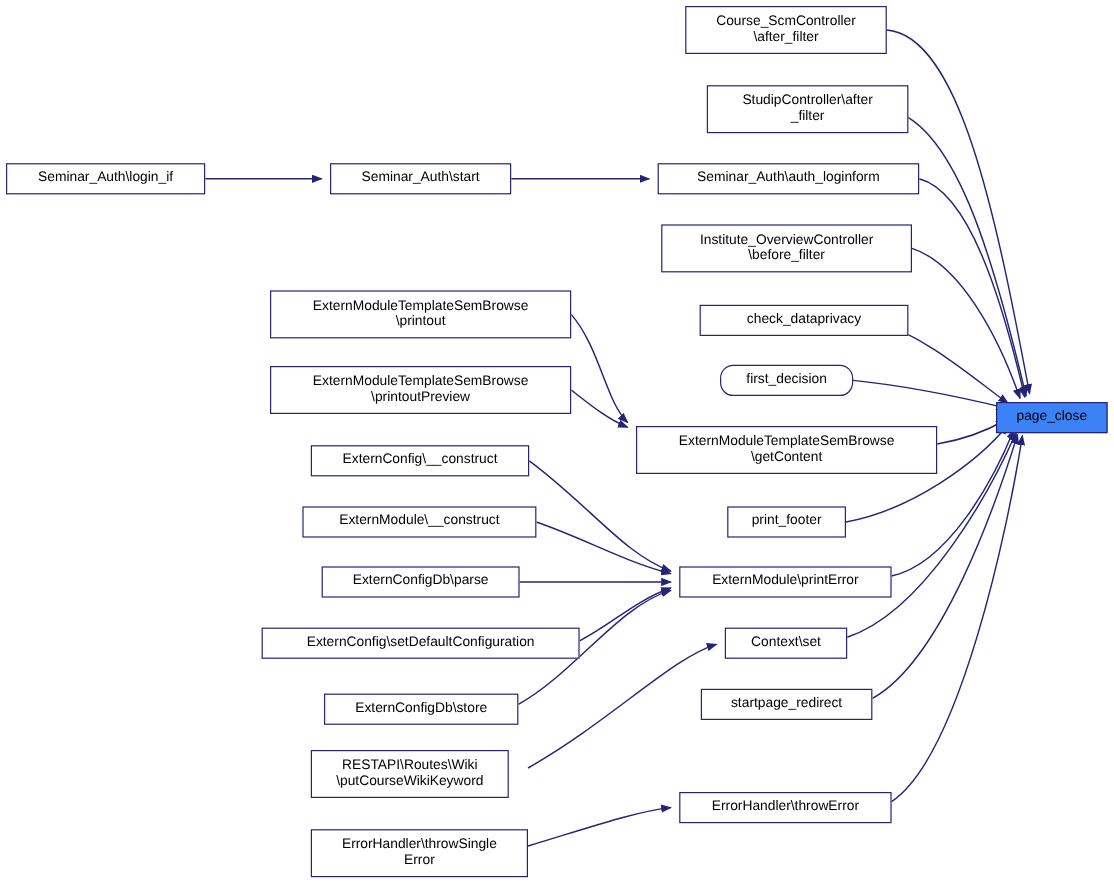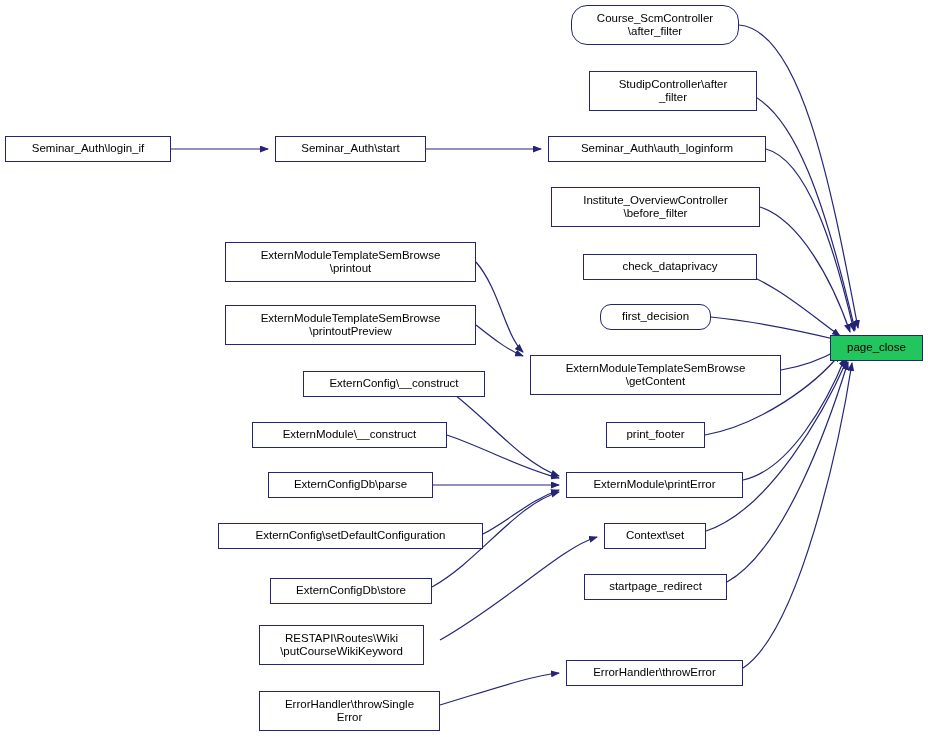--- a/index.html
+++ b/index.html
@@ -32,21 +32,21 @@
     font-size: 11.5px;
     line-height: 13.5px;
     display: flex;
     align-items: center;
     justify-content: center;
     text-align: center;
     white-space: pre-line;
     z-index: 2;
   }
   .node.highlight {
-    background: #22c55e;
+    background: #3b82f6;
   }
 </style>
 </head>
 <body>
 
 <div id="canvas">
   <svg id="edges" xmlns="http://www.w3.org/2000/svg">
     <defs>
       <marker id="arrow" markerWidth="9" markerHeight="7" refX="8" refY="3.5" orient="auto" markerUnits="userSpaceOnUse">
         <path d="M0,0 L9,3.5 L0,7 z" fill="#242477"></path>
@@ -72,39 +72,39 @@
         <path d="M432,587 C480,560 515,505 559,492" fill="none" stroke="#242477" stroke-width="1.2" marker-end="url(#arrow)"></path>
         <path d="M743,480 C790,470 828,400 845,358" fill="none" stroke="#242477" stroke-width="1.2" marker-end="url(#arrow)"></path>
         <path d="M706,531 C770,510 825,410 847,360" fill="none" stroke="#242477" stroke-width="1.2" marker-end="url(#arrow)"></path>
         <path d="M440,640 C510,600 560,548 597,537" fill="none" stroke="#242477" stroke-width="1.2" marker-end="url(#arrow)"></path>
         <path d="M727,582 C785,550 830,420 848,362" fill="none" stroke="#242477" stroke-width="1.2" marker-end="url(#arrow)"></path>
         <path d="M440,705 C490,690 530,676 559,673" fill="none" stroke="#242477" stroke-width="1.2" marker-end="url(#arrow)"></path>
         <path d="M743,668 C800,630 840,440 852,363" fill="none" stroke="#242477" stroke-width="1.2" marker-end="url(#arrow)"></path>
       </g>
   </svg>
   <div id="nodes">
-      <div class="node" style="left: 571px; top: 5px; width: 168px; height: 40px; border-radius: 16px;">Course_ScmController
+      <div class="node" style="left: 571px; top: 5px; width: 168px; height: 40px;">Course_ScmController
 \after_filter</div>
       <div class="node" style="left: 589px; top: 71px; width: 168px; height: 40px;">StudipController\after
 _filter</div>
       <div class="node" style="left: 5px; top: 136px; width: 166px; height: 26px;">Seminar_Auth\login_if</div>
       <div class="node" style="left: 275px; top: 136px; width: 151px; height: 26px;">Seminar_Auth\start</div>
       <div class="node" style="left: 548px; top: 136px; width: 218px; height: 26px;">Seminar_Auth\auth_loginform</div>
       <div class="node" style="left: 551px; top: 187px; width: 209px; height: 40px;">Institute_OverviewController
 \before_filter</div>
       <div class="node" style="left: 225px; top: 242px; width: 251px; height: 40px;">ExternModuleTemplateSemBrowse
 \printout</div>
       <div class="node" style="left: 583px; top: 254px; width: 174px; height: 26px;">check_dataprivacy</div>
       <div class="node" style="left: 225px; top: 305px; width: 251px; height: 40px;">ExternModuleTemplateSemBrowse
 \printoutPreview</div>
       <div class="node" style="left: 600px; top: 304px; width: 111px; height: 26px; border-radius: 11px;">first_decision</div>
       <div class="node highlight" style="left: 830px; top: 335px; width: 93px; height: 26px;">page_close</div>
       <div class="node" style="left: 530px; top: 355px; width: 251px; height: 40px;">ExternModuleTemplateSemBrowse
 \getContent</div>
-      <div class="node" style="left: 259px; top: 371px; width: 182px; height: 26px; margin-left: 44px;">ExternConfig\__construct</div>
+      <div class="node" style="left: 259px; top: 371px; width: 182px; height: 26px;">ExternConfig\__construct</div>
       <div class="node" style="left: 252px; top: 422px; width: 195px; height: 26px;">ExternModule\__construct</div>
       <div class="node" style="left: 606px; top: 422px; width: 99px; height: 26px;">print_footer</div>
       <div class="node" style="left: 268px; top: 472px; width: 165px; height: 26px;">ExternConfigDb\parse</div>
       <div class="node" style="left: 566px; top: 472px; width: 177px; height: 26px;">ExternModule\printError</div>
       <div class="node" style="left: 218px; top: 523px; width: 265px; height: 26px;">ExternConfig\setDefaultConfiguration</div>
       <div class="node" style="left: 604px; top: 523px; width: 102px; height: 26px;">Context\set</div>
       <div class="node" style="left: 270px; top: 578px; width: 162px; height: 26px;">ExternConfigDb\store</div>
       <div class="node" style="left: 584px; top: 574px; width: 143px; height: 26px;">startpage_redirect</div>
       <div class="node" style="left: 259px; top: 625px; width: 165px; height: 40px; text-align: center;">RESTAPI\Routes\Wiki
 \putCourseWikiKeyword</div>

